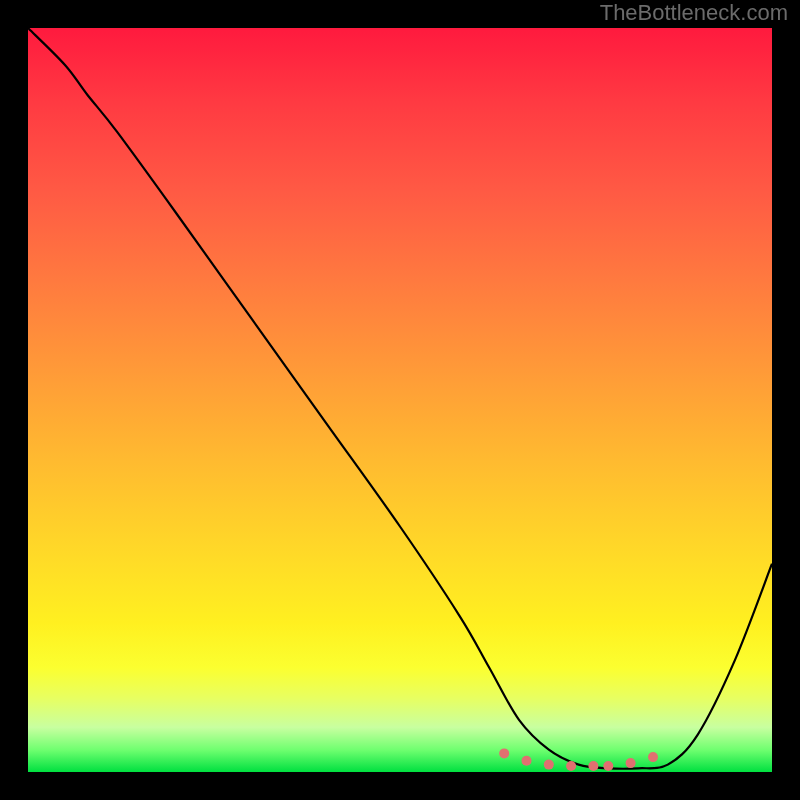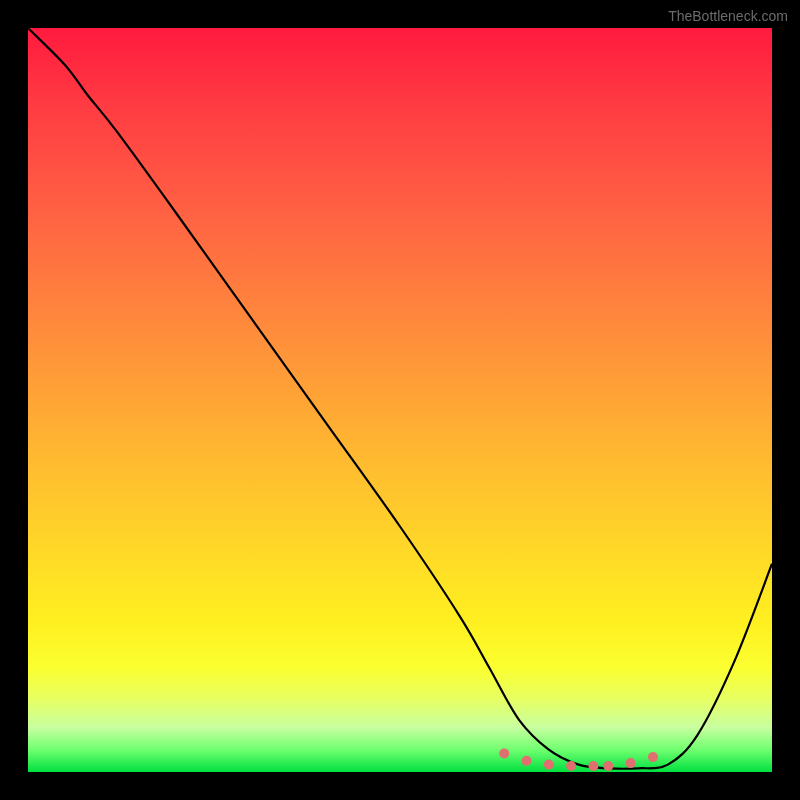--- a/index.html
+++ b/index.html
@@ -1,17 +1,17 @@
 <!DOCTYPE html>
 <html><head>
   <meta charset="utf-8">
   <style>
     * { margin: 0; padding: 0; box-sizing: border-box; }
     body { width: 800px; height: 800px; background: #000; position: relative; font-family: Arial, sans-serif; }
-    .watermark { position: absolute; top: 8px; right: 12px; color: #6b6b6b; font-size: 14px; font-weight: 500; z-index: 10; }
+    .watermark { position: absolute; top: 0; right: 12px; color: #6b6b6b; font-size: 22px; font-weight: 500; z-index: 10; }
     .chart-container { position: absolute; top: 28px; left: 28px; width: 744px; height: 744px; }
     .gradient-area { width: 100%; height: 100%; position: relative; overflow: hidden; }
     .gradient-bg {
       position: absolute; inset: 0;
       background: linear-gradient(to bottom,
         #ff1a3e 0%,
         #ff3a42 10%,
         #ff5a44 22%,
         #ff7a3f 34%,
         #ff9a38 46%,

